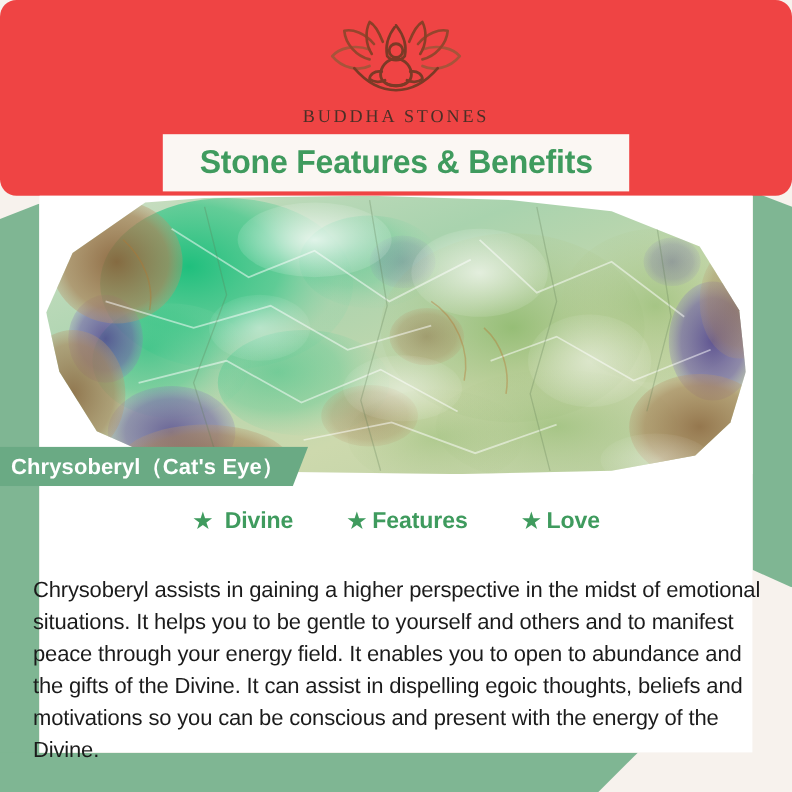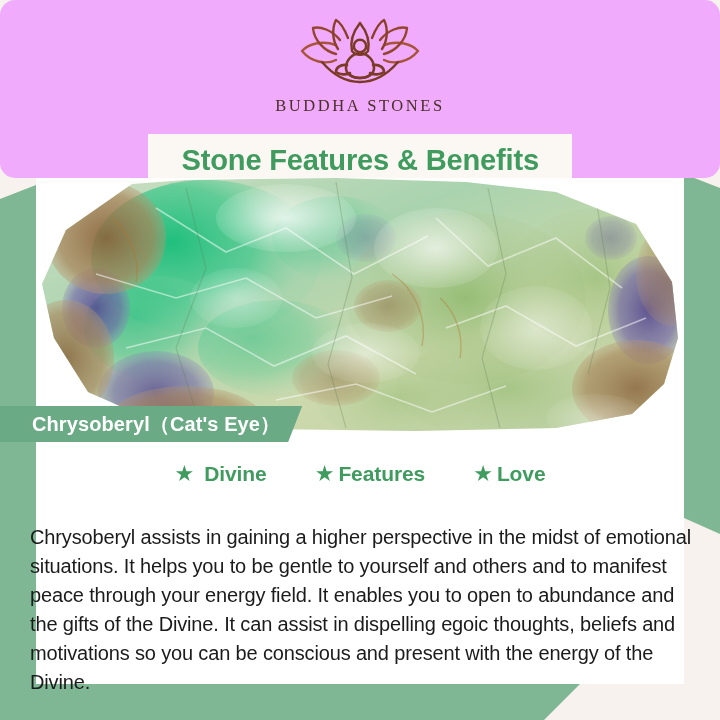--- a/index.html
+++ b/index.html
@@ -58,21 +58,21 @@
     background: #ffffff;
   }
 
   
   .header {
     position: absolute;
     left: 0;
     top: 0;
     width: 720px;
     height: 178px;
-    background: #f0abfc;
+    background: #ef4444;
     border-radius: 15px;
   }
   .logo-wrap {
     position: absolute;
     left: 0;
     top: 18px;
     width: 720px;
     text-align: center;
   }
   .logo-mark {
@@ -88,21 +88,21 @@
     font-size: 16.5px;
     letter-spacing: 2.6px;
     color: #4a2f26;
     font-weight: 400;
   }
 
   
   .title-plate {
     position: absolute;
     left: 148px;
-    top: 134px;
+    top: 122px;
     width: 424px;
     height: 52px;
     background: #fbf7f3;
     display: flex;
     align-items: center;
     justify-content: center;
   }
   .title-text {
     font-size: 30px;
     font-weight: 700;
@@ -123,21 +123,21 @@
     background: #ffffff;
   }
   .photo svg { display: block; }
 
   
   .name-banner {
     position: absolute;
     left: 0;
     top: 406px;
     height: 36px;
-    padding: 0 22px 0 32px;
+    padding: 0 22px 0 10px;
     background: #6aaa84;
     display: flex;
     align-items: center;
     clip-path: polygon(0 0, 100% 0, calc(100% - 14px) 100%, 0 100%);
   }
   .name-text {
     font-size: 20px;
     font-weight: 700;
     color: #ffffff;
     white-space: nowrap;

